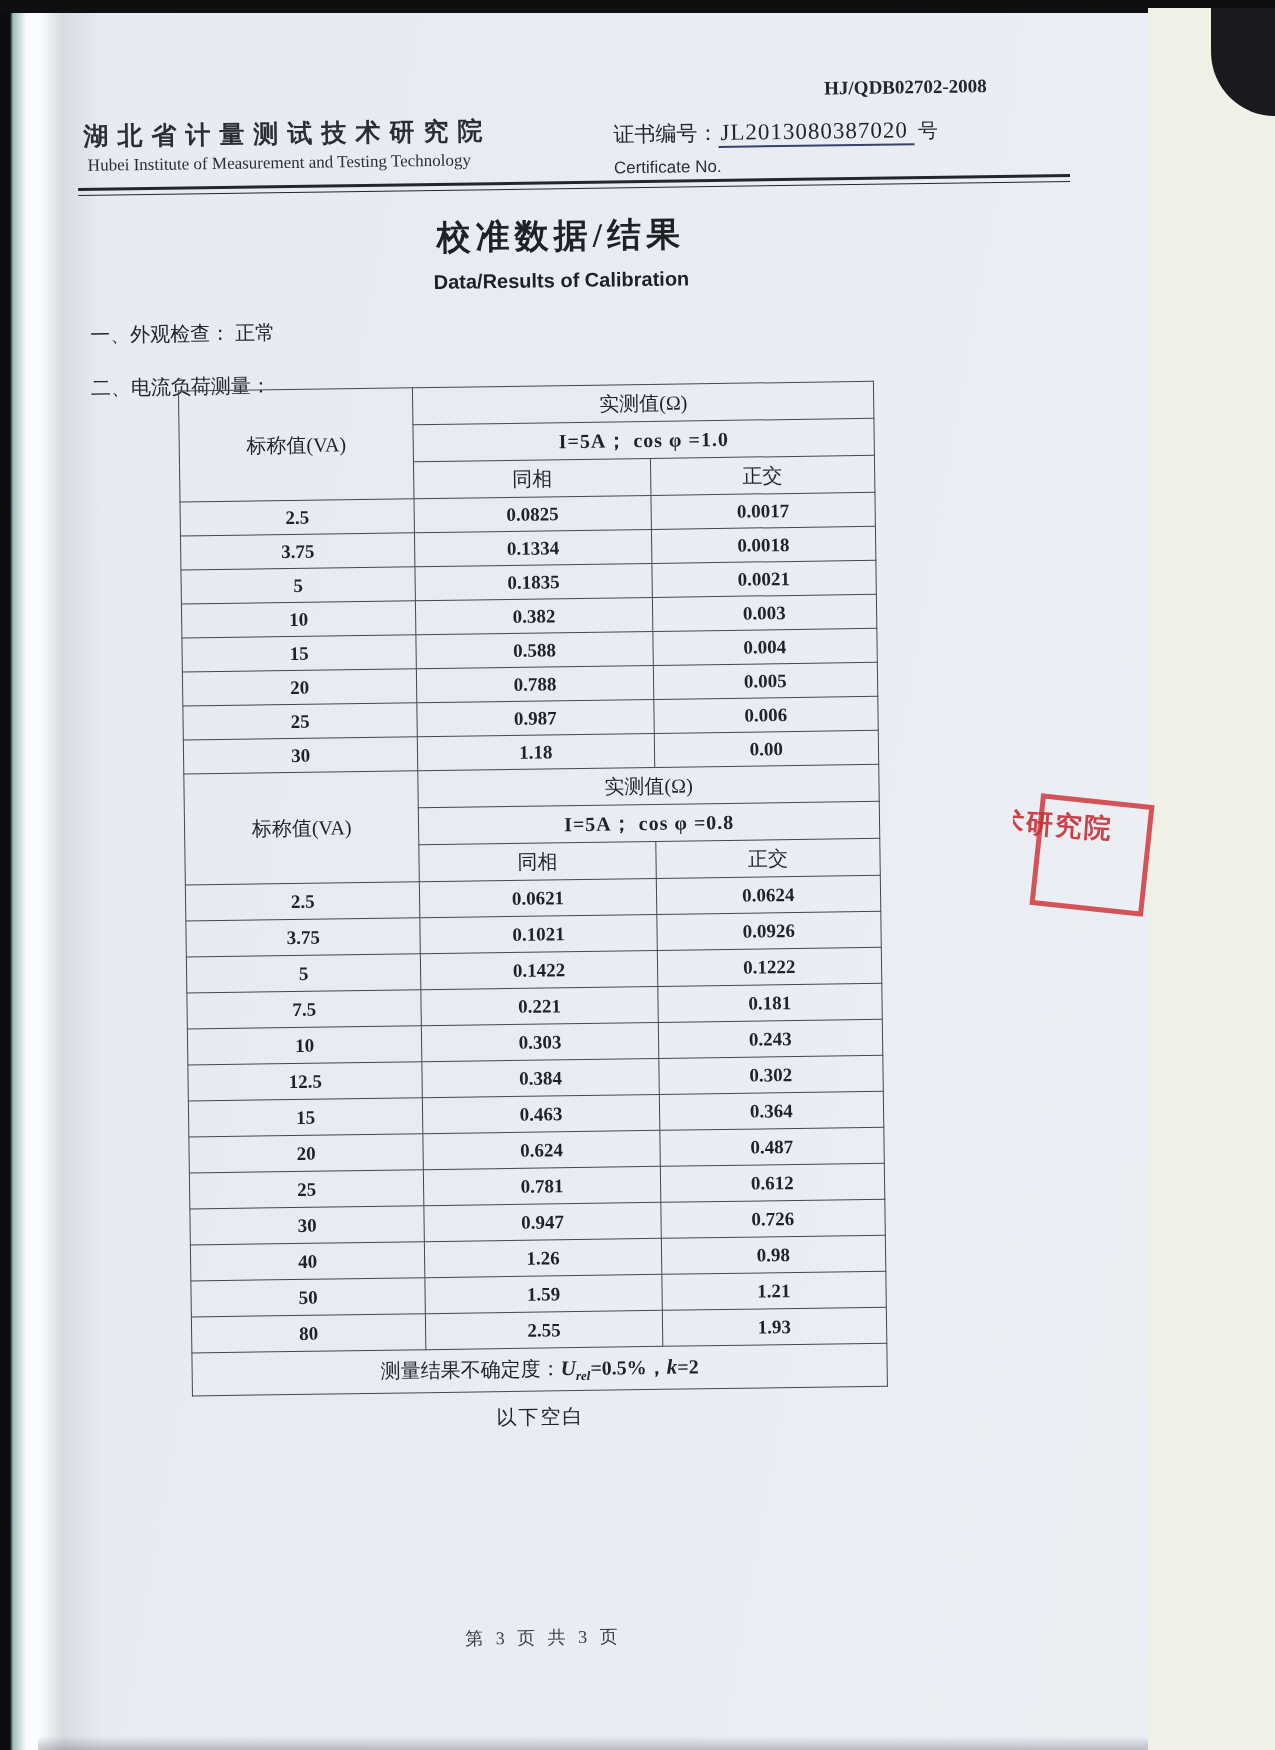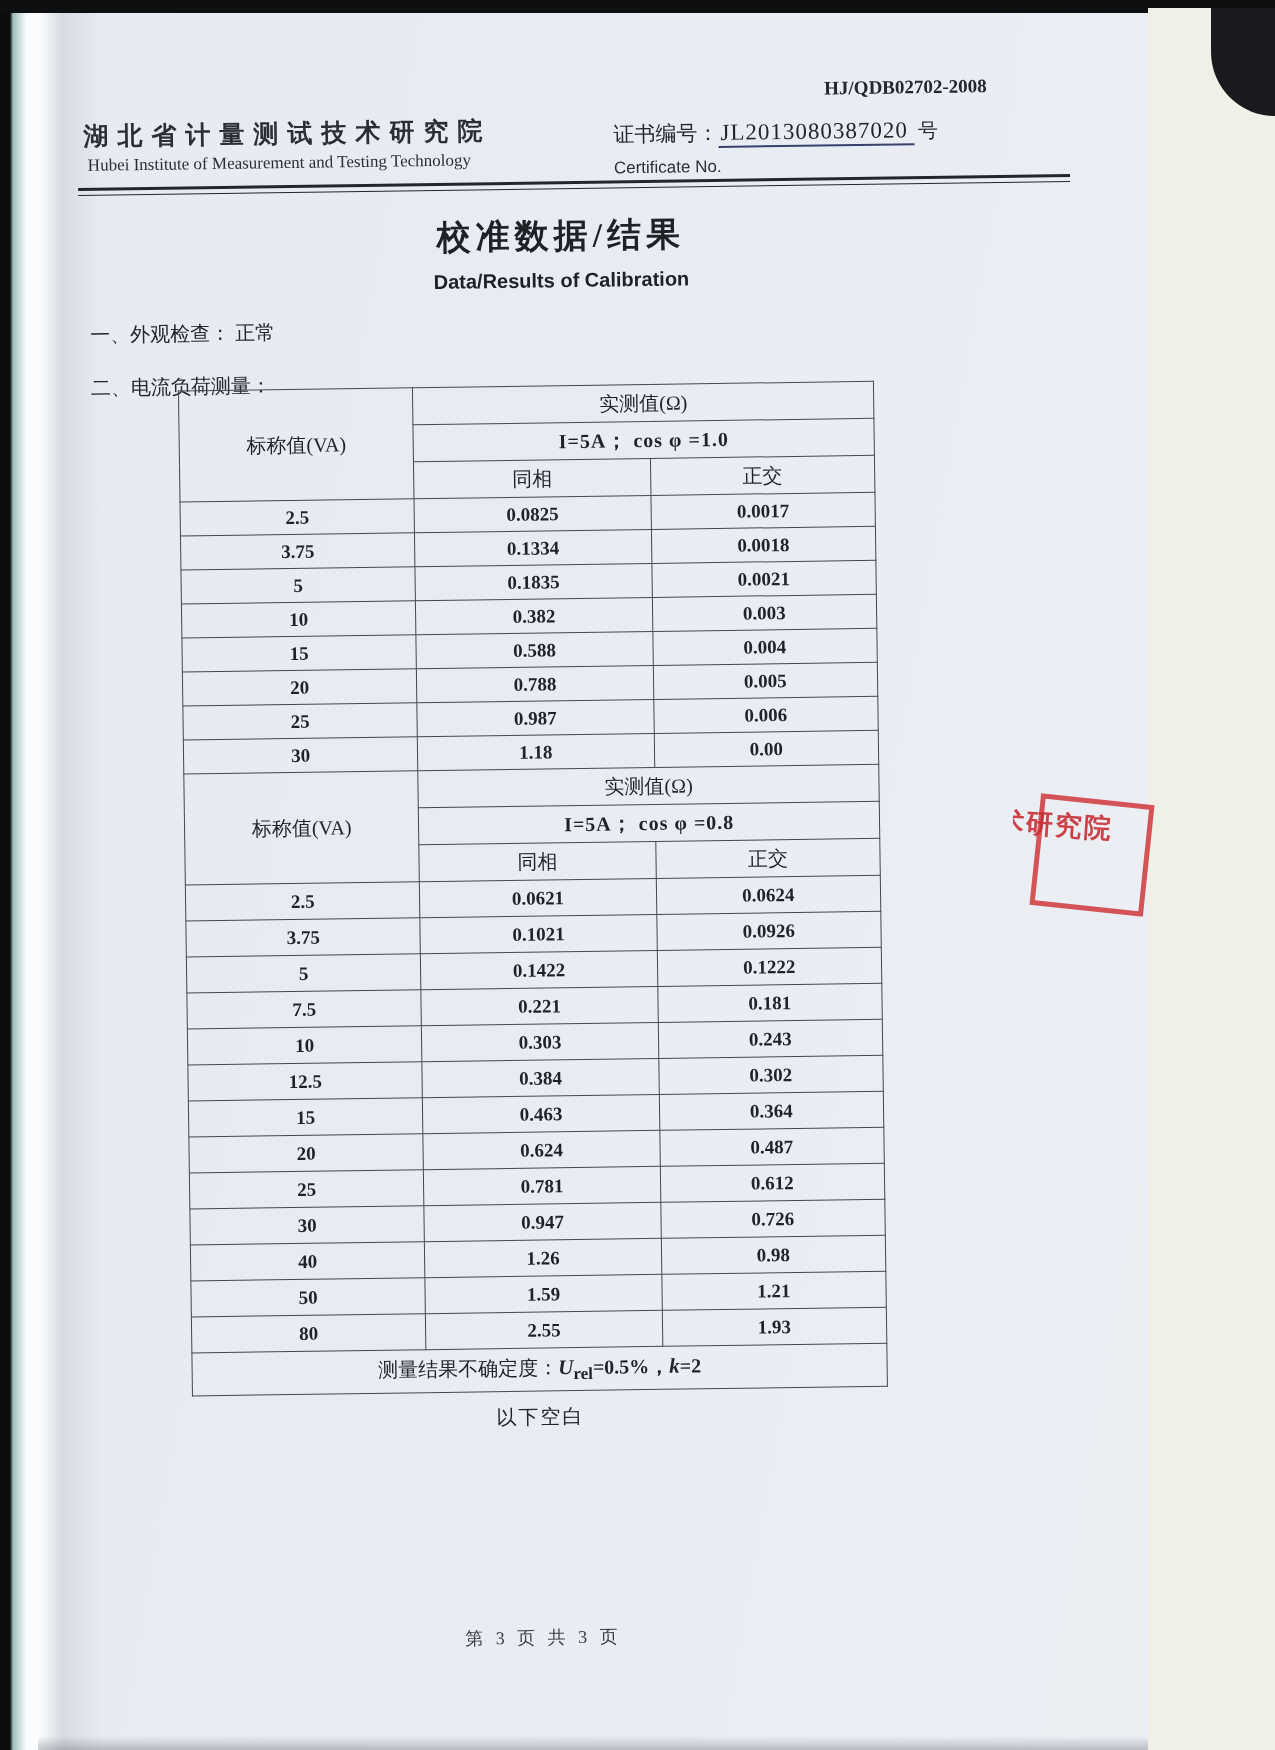--- a/index.html
+++ b/index.html
@@ -52,21 +52,21 @@
     border:1.6px solid #43474e;
     text-align:center;vertical-align:middle;
     padding:0;color:#1f2329;
   }
   td.hdr{height:36px;font-size:20px;}
   td.cond{height:36px;font-size:20px;font-weight:bold;letter-spacing:1px;}
   tbody.rows-a td{height:33px;font-size:19px;font-weight:bold;}
   tbody.rows-b td{height:35px;font-size:19px;font-weight:bold;}
   td.uncert{height:42px;text-align:left;font-size:20px;padding-left:14px;}
   .math-i{font-style:italic;font-weight:bold;font-size:21px;}
-  .math-sub{font-size:17px;font-weight:bold;vertical-align:-5px;}
+  .math-sub{font-size:13px;font-weight:bold;vertical-align:-5px;font-style:italic;}
   .math-r{font-weight:bold;font-size:20px;}
   .below-blank{position:absolute;left:147px;top:1390px;width:696px;text-align:center;font-size:20px;letter-spacing:2px;}
   .page-num{position:absolute;left:147px;top:1612px;width:696px;text-align:center;font-size:18px;letter-spacing:4px;color:#3a3f46;}
   
   .stamp{position:absolute;left:975px;top:770px;width:170px;height:150px;overflow:hidden;}
   .stamp-box{
     position:absolute;left:22px;top:16px;width:104px;height:102px;
     border:5px solid rgba(208,55,58,.85);
     transform:rotate(6deg);
   }

